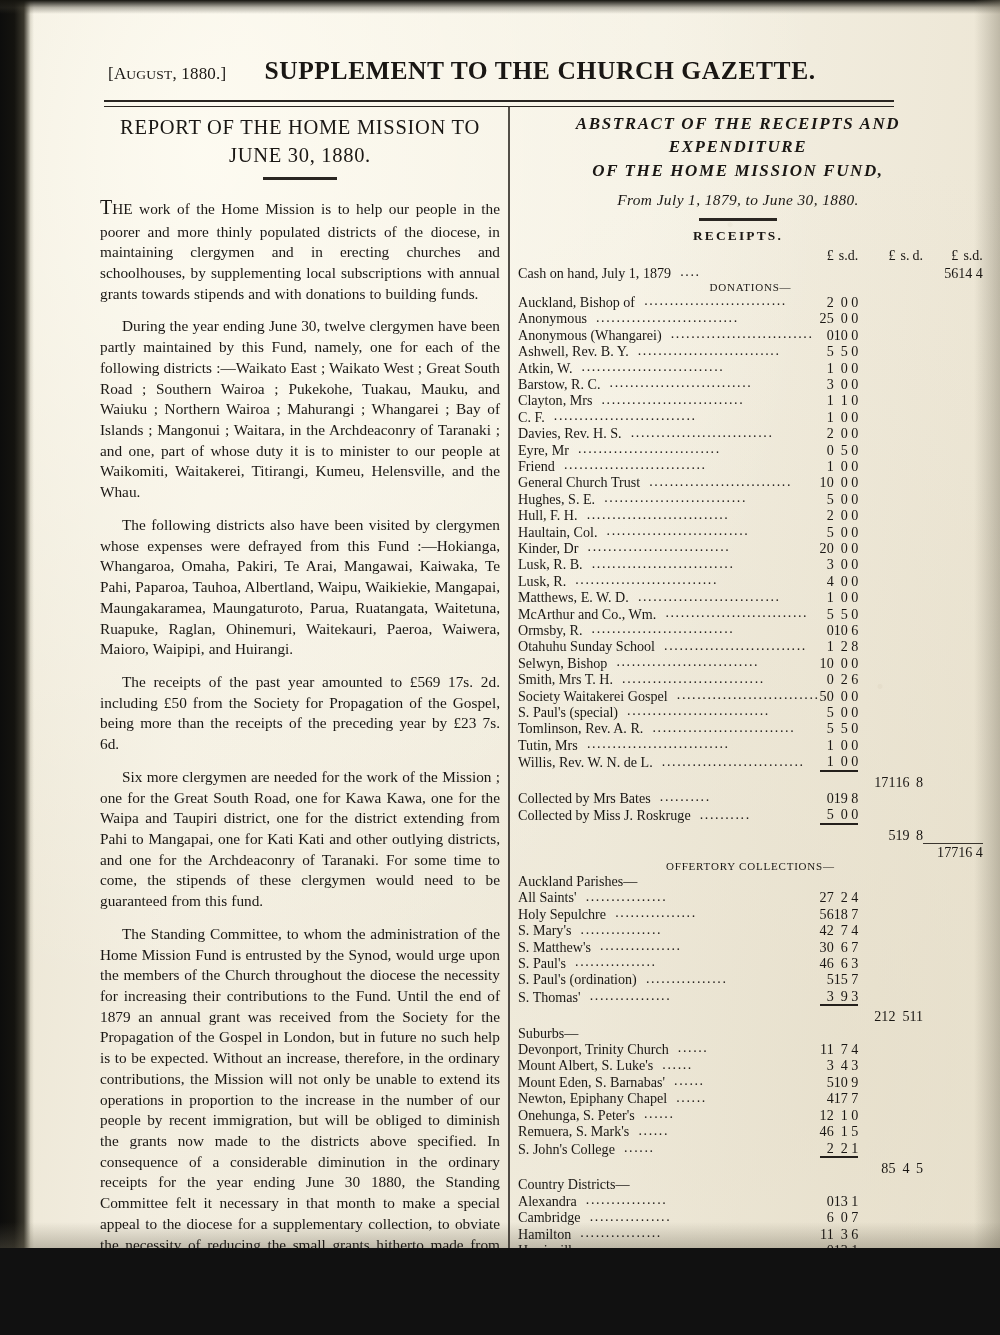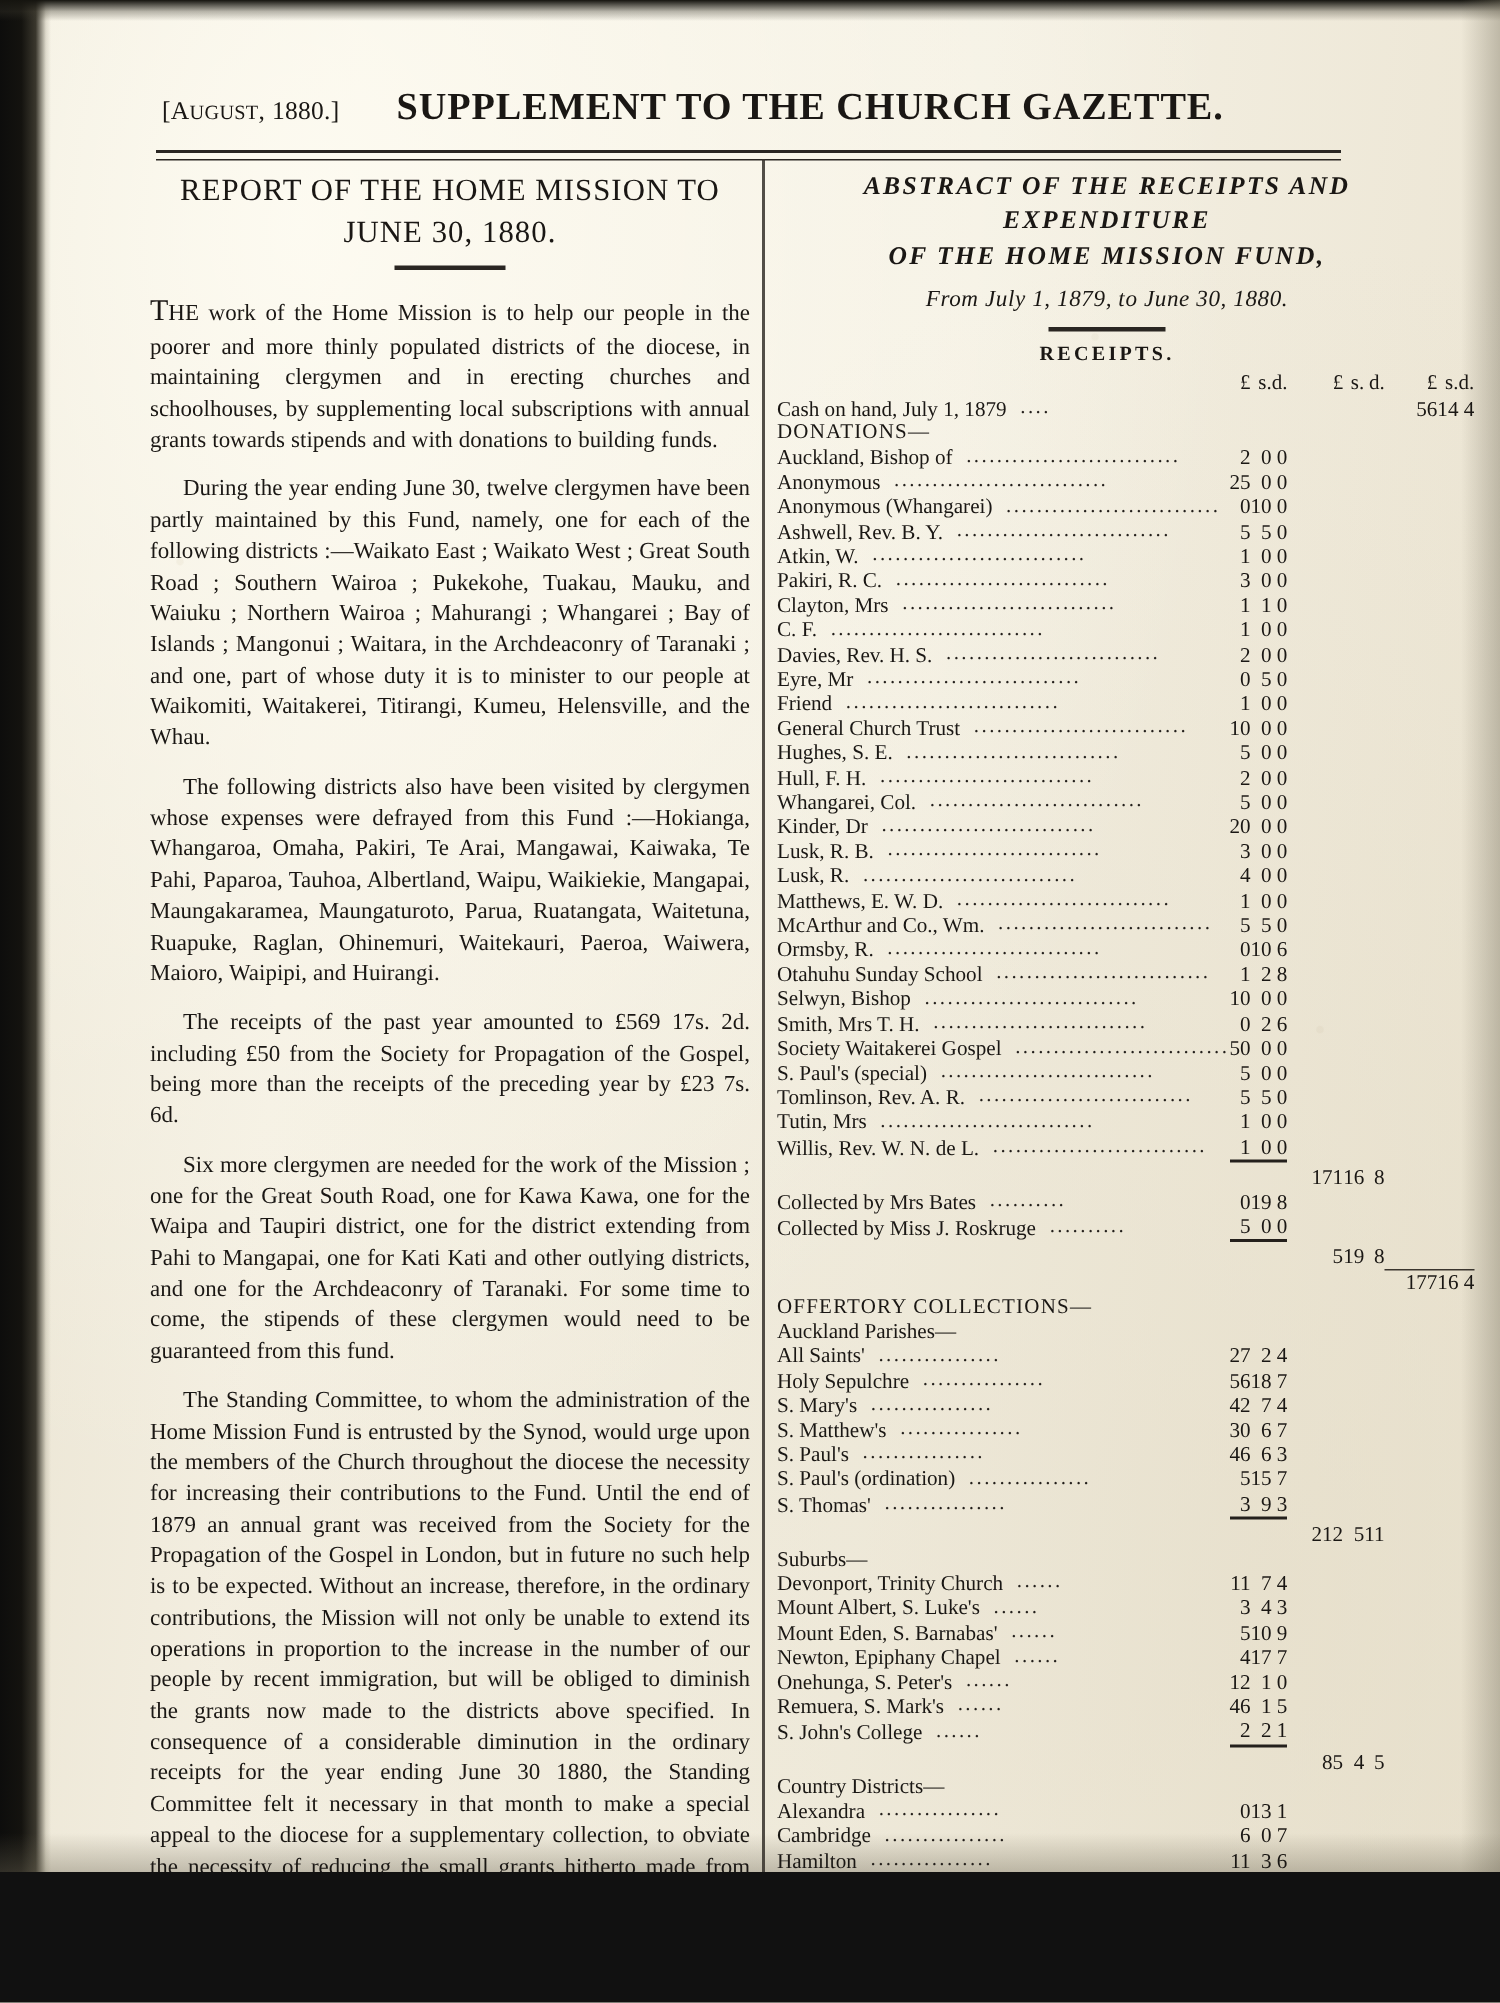--- a/index.html
+++ b/index.html
@@ -72,21 +72,21 @@
   .c-p3{width:32px;text-align:right;padding-left:14px !important;}
   .c-s3{width:24px;text-align:right;}
   .c-d3{width:22px;text-align:right;}
 
   .lead{display:flex;align-items:flex-end;gap:4px;}
   .lead .nm{flex:0 0 auto;}
   .lead .dt{flex:1 1 auto;overflow:hidden;white-space:nowrap;
     font-size:14px;letter-spacing:1.6px;color:#231f1b;line-height:1;padding-bottom:2px;}
   .ind1{padding-left:14px;}
   .ind2{padding-left:28px;}
-  .grp{font-size:14px;letter-spacing:.8px;padding-top:5px;}
+  .grp{font-size:11px;letter-spacing:.8px;padding-top:5px;text-align:center;}
   .grpname{font-size:14.1px;padding-top:6px;margin-left:48px;}
   .hdr-sym{text-align:right;font-size:14px;}
   .hdr-row td{padding-bottom:1px;}
   .rule-cell{border-top:2px solid #24201c;height:2px;}
   .rule-thin{border-top:1.6px solid #3a352e;}
 </style>
 </head>
 <body>
 
 <div id="page">
@@ -238,21 +238,21 @@
             <td class="c-p2"></td>
             <td class="c-s2"></td>
             <td class="c-d2"></td>
             <td class="c-p3"></td>
             <td class="c-s3"></td>
             <td class="c-d3"></td>
           </tr>
           <tr>
             <td class="c-name ind1">
               <div class="lead">
-                <span class="nm">Pakiri, R. C.</span>
+                <span class="nm">Barstow, R. C.</span>
                 <span class="dt">&nbsp;............................</span>
               </div>
             </td>
             <td class="c-p1">3</td>
             <td class="c-s1">0</td>
             <td class="c-d1">0</td>
             <td class="c-p2"></td>
             <td class="c-s2"></td>
             <td class="c-d2"></td>
             <td class="c-p3"></td>
@@ -391,21 +391,21 @@
             <td class="c-p2"></td>
             <td class="c-s2"></td>
             <td class="c-d2"></td>
             <td class="c-p3"></td>
             <td class="c-s3"></td>
             <td class="c-d3"></td>
           </tr>
           <tr>
             <td class="c-name ind1">
               <div class="lead">
-                <span class="nm">Whangarei, Col.</span>
+                <span class="nm">Haultain, Col.</span>
                 <span class="dt">&nbsp;............................</span>
               </div>
             </td>
             <td class="c-p1">5</td>
             <td class="c-s1">0</td>
             <td class="c-d1">0</td>
             <td class="c-p2"></td>
             <td class="c-s2"></td>
             <td class="c-d2"></td>
             <td class="c-p3"></td>

